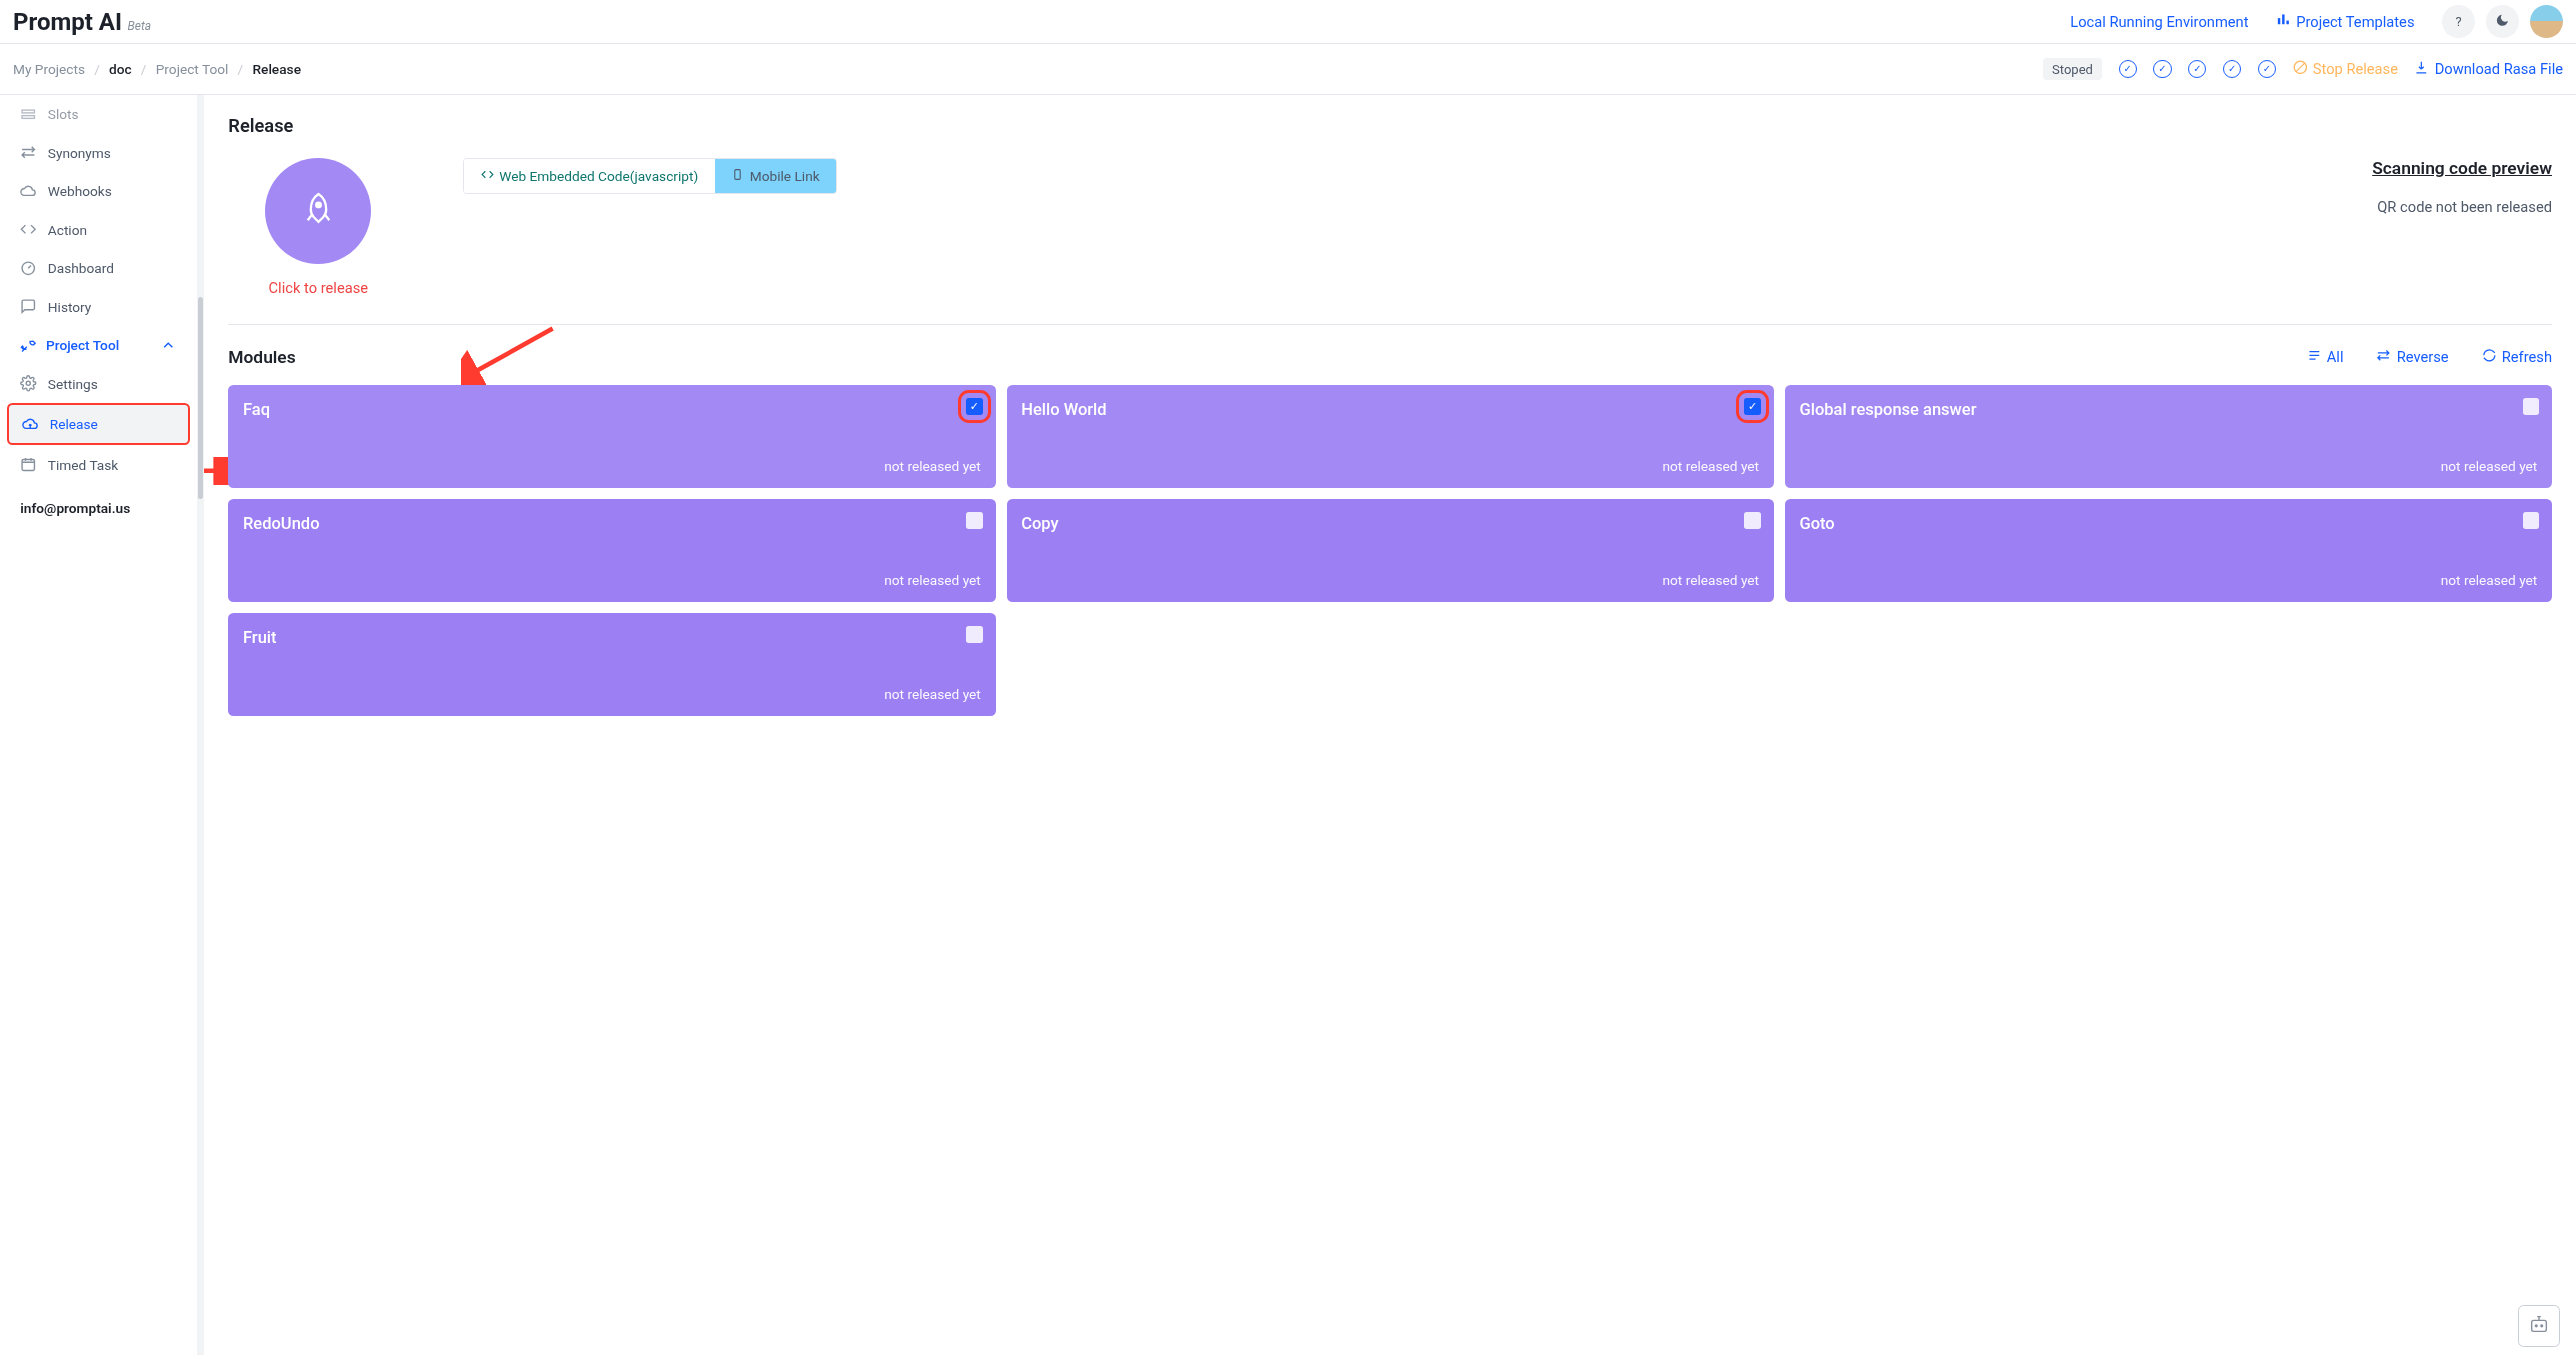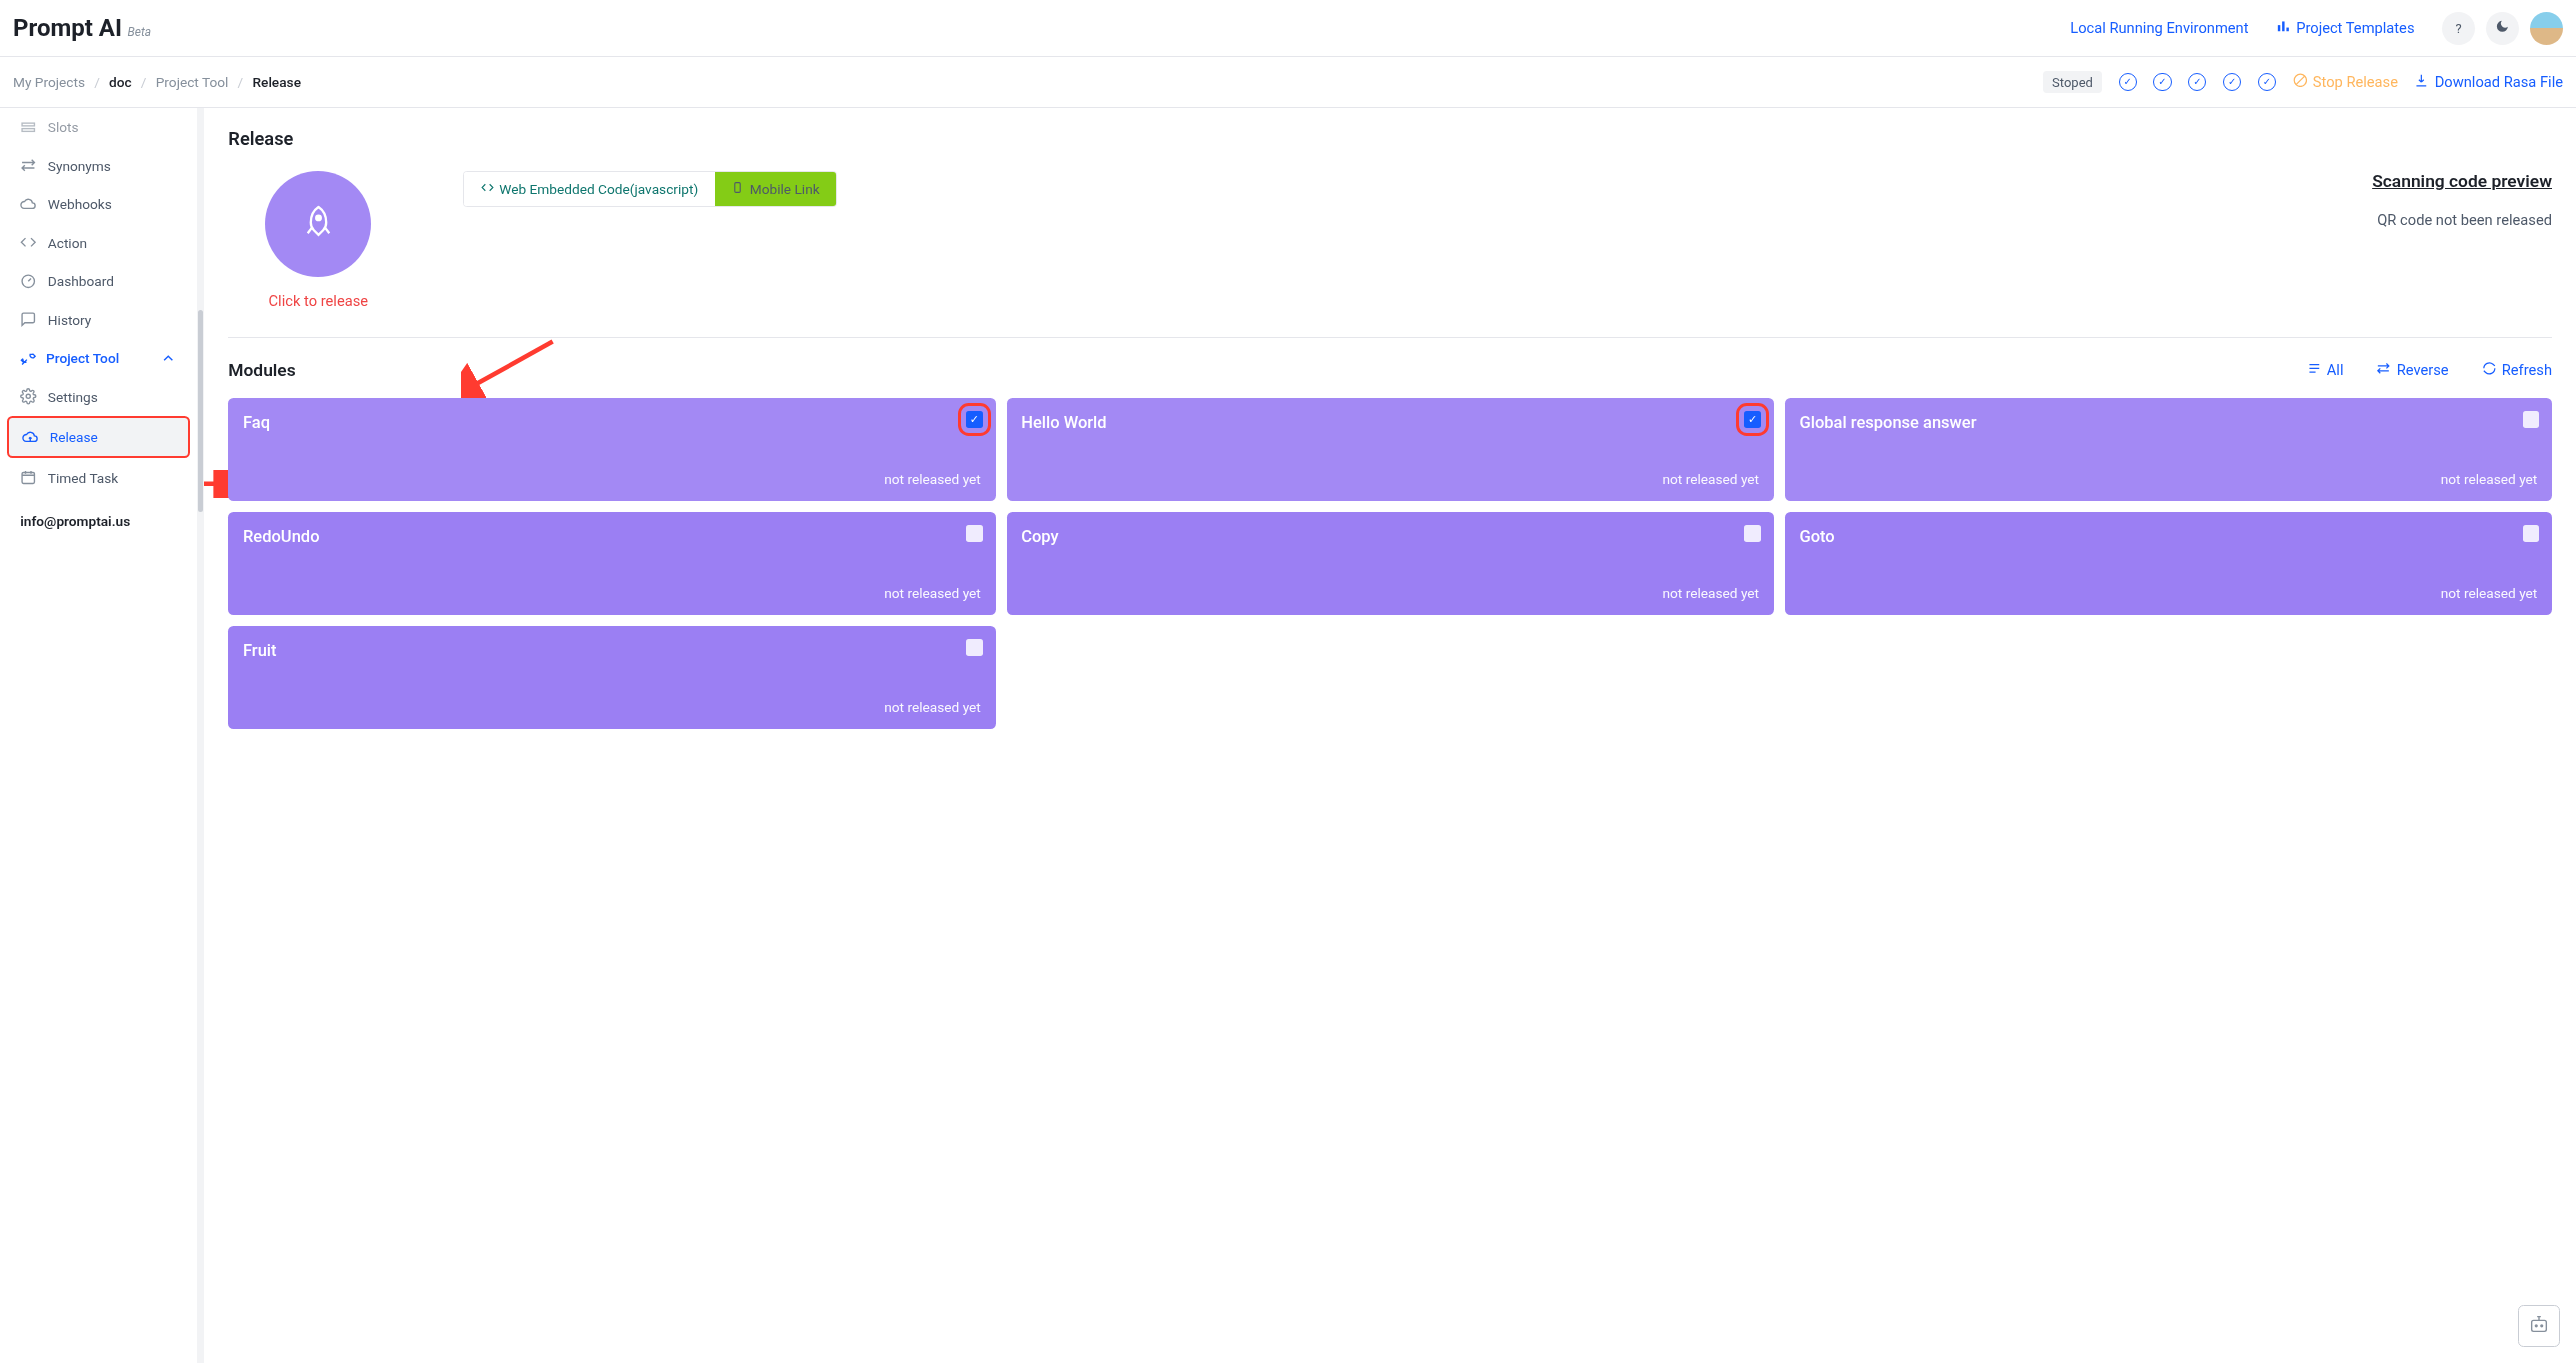--- a/index.html
+++ b/index.html
@@ -1,19 +1,19 @@
 <!DOCTYPE html>
 <html style="font-size:14.7px"><head>
 <meta charset="utf-8">
 <style>
 * { box-sizing: border-box; margin: 0; padding: 0; }
 body { font-family: -apple-system, BlinkMacSystemFont, "Segoe UI", Roboto, sans-serif; color: #1d2129; background: #fff; font-size: 13px; }
 
 
-.header { height: 57px; display: flex; align-items: center; padding: 0 13px; border-bottom: 0.9px solid #e5e6eb; }
+.header { height: 44px; display: flex; align-items: center; padding: 0 13px; border-bottom: 0.9px solid #e5e6eb; }
 .brand { font-size: 24px; font-weight: 700; display: flex; align-items: baseline; gap: 5.5px; }
 .brand-beta { font-size: 12px; font-style: italic; color: #86909c; font-weight: 400; }
 .header-spacer { flex: 1; }
 .header-link { color: #165dff; font-size: 14.7px; margin-right: 27.5px; display: inline-flex; align-items: center; gap: 5.5px; text-decoration: none; cursor: pointer; }
 .header-icons { display: flex; align-items: center; gap: 11px; }
 .circle-btn { width: 33px; height: 33px; border-radius: 50%; background: #f2f3f5; display: flex; align-items: center; justify-content: center; cursor: pointer; color: #4e5969; }
 .avatar { width: 33px; height: 33px; border-radius: 50%; background: linear-gradient(180deg, #87ceeb 50%, #deb887 50%); }
 
 
 .subheader { height: 51px; display: flex; align-items: center; padding: 0 13px; border-bottom: 0.9px solid #e5e6eb; }
@@ -47,21 +47,21 @@
 .release-row { display: flex; align-items: flex-start; gap: 55px; border-bottom: 0.9px solid #e5e6eb; padding-bottom: 27.5px; margin-bottom: 22px; }
 .release-click { text-align: center; padding: 0 37px; }
 .release-circle { width: 106px; height: 106px; border-radius: 50%; background: #a389f4; display: flex; align-items: center; justify-content: center; margin: 0 auto 14.7px; cursor: pointer; }
 .release-caption { color: #ef4444; font-size: 14.7px; }
 
 .bot-col { flex: 1; }
 .bot-title { font-size: 17.4px; font-weight: 600; margin-bottom: 16.5px; }
 .tab-group { display: inline-flex; border: 0.9px solid #e5e6eb; border-radius: 3.7px; overflow: hidden; margin-bottom: 20px; }
 .tab-item { padding: 9.2px 16.5px; font-size: 13.7px; display: inline-flex; align-items: center; gap: 5.5px; cursor: pointer; }
 .tab-item.active { color: #0f766e; background: #fff; }
-.tab-item.inactive { background: #84cc16; color: #4e5969; align-items: flex-end; }
+.tab-item.inactive { background: #7dd3fc; color: #4e5969; align-items: flex-end; }
 .bot-msg { color: #4e5969; font-size: 14.7px; }
 
 .qr-col { text-align: right; }
 .qr-title { font-size: 17.4px; font-weight: 600; margin-bottom: 20px; text-decoration: underline; }
 .qr-msg { color: #4e5969; font-size: 14.7px; }
 
 .modules-head { display: flex; align-items: center; margin-bottom: 18.3px; margin-top: 20px; }
 .modules-title { font-size: 17.4px; font-weight: 600; }
 .modules-actions { margin-left: auto; display: flex; gap: 33px; }
 .mod-action { color: #165dff; font-size: 14.7px; display: inline-flex; align-items: center; gap: 5.5px; cursor: pointer; }

